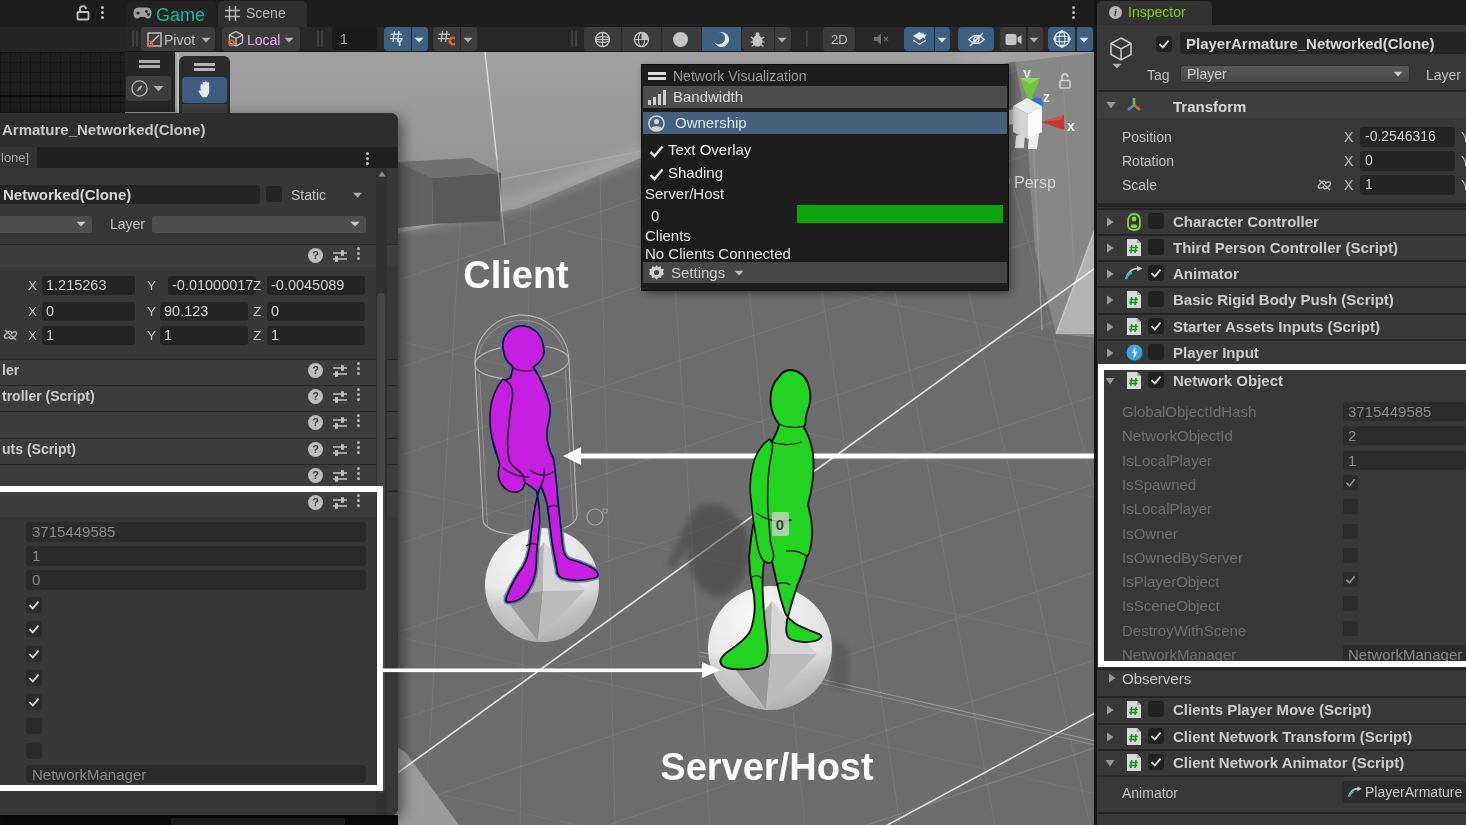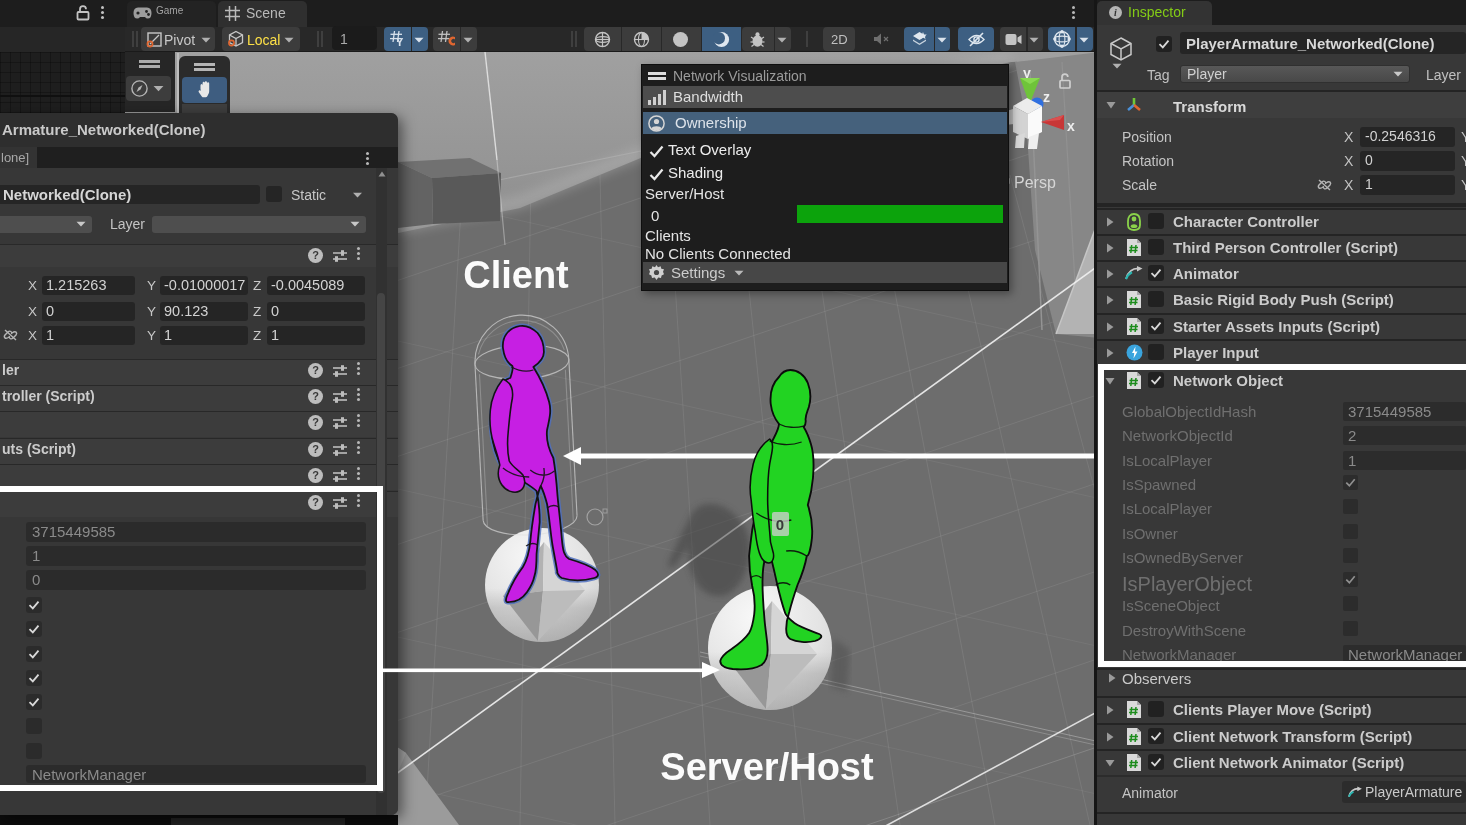--- a/index.html
+++ b/index.html
@@ -378,21 +378,21 @@
 <div style="position:absolute;left:0;top:815px;width:398px;height:10px;background:#0c0c0c"></div>
 <div style="position:absolute;left:171px;top:818px;width:174px;height:7px;background:#222222"></div>
 <div style="position:absolute;left:125px;top:0;width:975px;height:27px;background:#1d1d1d"></div>
 <div style="position:absolute;left:127px;top:1px;width:89px;height:26px;background:#232323;border-radius:5px 5px 0 0"></div>
 <svg style="position:absolute;left:133px;top:7px" width="19" height="12" viewBox="0 0 19 12">
   <path d="M5 0.5 L14 0.5 Q18.5 0.8 18.5 6 Q18.5 11.5 14.8 11.5 Q13 11.5 12 10 L7 10 Q6 11.5 4.2 11.5 Q0.5 11.5 0.5 6 Q0.5 0.8 5 0.5 Z" fill="#9d9d9d"></path>
   <circle cx="5" cy="6" r="1.6" fill="#232323"></circle>
       <circle cx="13.5" cy="4.5" r="1.4" fill="#232323"></circle>
       <circle cx="15.5" cy="7.5" r="1.4" fill="#232323"></circle>
     </svg>
-<div style="position:absolute;left:156px;top:5px;font-size:10px;color:#a3a3a3">Game</div>
+<div style="position:absolute;left:156px;top:5px;font-size:18px;color:#14b8a6">Game</div>
 <div style="position:absolute;left:218px;top:1px;width:89px;height:26px;background:#2f2f2f;border-radius:5px 5px 0 0"></div>
 <svg style="position:absolute;left:225px;top:6px" width="15" height="15" viewBox="0 0 15 15">
   <g stroke="#b9b9b9" stroke-width="1.5">
         <line x1="4.5" y1="0" x2="4.5" y2="15"></line>
         <line x1="10.5" y1="0" x2="10.5" y2="15"></line>
   <line x1="0" y1="4.5" x2="15" y2="4.5"></line>
         <line x1="0" y1="10.5" x2="15" y2="10.5"></line>
       </g>
     </svg>
 <div style="position:absolute;left:246px;top:5px;font-size:14px;color:#b9b9b9">Scene</div>
@@ -410,21 +410,21 @@
       <path d="M0.5 0.8 L9.5 0.8 L5 5.6 Z" fill="#b0b0b0"></path>
     </svg>
 <div style="position:absolute;left:222px;top:27px;width:78px;height:24px;background:#3c3c3c;border-radius:4px"></div>
 <svg style="position:absolute;left:227px;top:30px" width="18" height="18" viewBox="0 0 18 18">
   <g fill="none" stroke="#c8c8c8" stroke-width="1.3">
   <path d="M9 1.5 L15.5 5 L15.5 12.5 L9 16 L2.5 12.5 L2.5 5 Z"></path>
   <path d="M2.5 5 L9 8.5 L15.5 5 M9 8.5 L9 16"></path>
       </g>
   <circle cx="4.5" cy="13" r="2.6" fill="none" stroke="#e06630" stroke-width="1.6"></circle>
     </svg>
-<div style="position:absolute;left:247px;top:32px;font-size:14px;color:#fde047">Local</div>
+<div style="position:absolute;left:247px;top:32px;font-size:14px;color:#f0abfc">Local</div>
 <svg style="position:absolute;left:284px;top:37px" width="10" height="6" viewBox="0 0 10 6">
       <path d="M0.5 0.8 L9.5 0.8 L5 5.6 Z" fill="#b0b0b0"></path>
     </svg>
 <div style="position:absolute;left:317px;top:31px;width:2px;height:16px;background:#3f3f3f;box-shadow:4px 0 0 #3f3f3f"></div>
 <div style="position:absolute;left:332px;top:26px;width:45px;height:24px;background:#1b1b1b;border-radius:4px"></div>
 <div style="position:absolute;left:340px;top:31px;font-size:14px;color:#aaaaaa">1</div>
 <div style="position:absolute;left:384px;top:27px;width:27px;height:24px;background:#3d5f82;border-radius:4px 0 0 4px"></div>
 <svg style="position:absolute;left:389px;top:30px" width="14" height="13" viewBox="0 0 13 13">
       <g stroke="#d9e2ec" stroke-width="1.3" fill="none">
         <line x1="5" y1="1" x2="3.5" y2="12"></line>
@@ -571,21 +571,21 @@
 <svg style="position:absolute;left:332px;top:136px" width="16" height="14" viewBox="0 0 16 14">
       <line x1="1" y1="4" x2="15" y2="4" stroke="#bdbdbd" stroke-width="1.6"></line>
       <line x1="1" y1="10" x2="15" y2="10" stroke="#bdbdbd" stroke-width="1.6"></line>
       <rect x="9" y="1.2" width="3" height="5.6" fill="#bdbdbd"></rect>
       <rect x="3" y="7.2" width="3" height="5.6" fill="#bdbdbd"></rect>
     </svg>
 <div style="position:absolute;left:357px;top:134px;width:3px;height:3px;background:#b8b8b8;border-radius:50%;box-shadow:0 5px 0 #b8b8b8,0 10px 0 #b8b8b8"></div>
 <div style="position:absolute;left:28px;top:165px;font-size:13.5px;color:#c8c8c8">X</div>
       <div style="position:absolute;left:42px;top:163px;width:93px;height:19px;background:#252525;border-radius:3px;font-size:14.5px;color:#d2d2d2;padding:1px 0 0 4px;box-sizing:border-box;overflow:hidden">1.215263</div>
       <div style="position:absolute;left:147px;top:165px;font-size:13.5px;color:#c8c8c8">Y</div>
-      <div style="position:absolute;left:160px;top:163px;width:88px;height:19px;background:#252525;border-radius:3px;font-size:14.5px;color:#d2d2d2;padding:1px 8px 0 4px;box-sizing:border-box;overflow:hidden">-0.01000017</div>
+      <div style="position:absolute;left:168px;top:163px;width:88px;height:19px;background:#252525;border-radius:3px;font-size:14.5px;color:#d2d2d2;padding:1px 8px 0 4px;box-sizing:border-box;overflow:hidden">-0.01000017</div>
       <div style="position:absolute;left:253px;top:165px;font-size:13.5px;color:#c8c8c8">Z</div>
       <div style="position:absolute;left:267px;top:163px;width:98px;height:19px;background:#252525;border-radius:3px;font-size:14.5px;color:#d2d2d2;padding:1px 0 0 4px;box-sizing:border-box;overflow:hidden">-0.0045089</div>
 <div style="position:absolute;left:28px;top:191px;font-size:13.5px;color:#c8c8c8">X</div>
       <div style="position:absolute;left:42px;top:189px;width:93px;height:19px;background:#252525;border-radius:3px;font-size:14.5px;color:#d2d2d2;padding:1px 0 0 4px;box-sizing:border-box;overflow:hidden">0</div>
       <div style="position:absolute;left:147px;top:191px;font-size:13.5px;color:#c8c8c8">Y</div>
       <div style="position:absolute;left:160px;top:189px;width:88px;height:19px;background:#252525;border-radius:3px;font-size:14.5px;color:#d2d2d2;padding:1px 0 0 4px;box-sizing:border-box;overflow:hidden">90.123</div>
       <div style="position:absolute;left:253px;top:191px;font-size:13.5px;color:#c8c8c8">Z</div>
       <div style="position:absolute;left:267px;top:189px;width:98px;height:19px;background:#252525;border-radius:3px;font-size:14.5px;color:#d2d2d2;padding:1px 0 0 4px;box-sizing:border-box;overflow:hidden">0</div>
 <div style="position:absolute;left:28px;top:215px;font-size:13.5px;color:#c8c8c8">X</div>
       <div style="position:absolute;left:42px;top:213px;width:93px;height:19px;background:#252525;border-radius:3px;font-size:14.5px;color:#d2d2d2;padding:1px 0 0 4px;box-sizing:border-box;overflow:hidden">1</div>
@@ -875,21 +875,21 @@
       <svg width="15" height="15" viewBox="0 0 16 16" style="position:absolute;left:0;top:0">
         <path d="M3.5 8.2 L6.8 11.4 L12.5 4.6" stroke="#8f8f8f" stroke-width="1.8" fill="none"></path>
       </svg>
     </div>
 <div style="position:absolute;left:1122px;top:500.2px;font-size:15px;color:#6f6f6f">IsLocalPlayer</div>
 <div style="position:absolute;left:1343px;top:499.2px;width:15px;height:15px;background:#2c2c2c;border-radius:2px"></div>
 <div style="position:absolute;left:1122px;top:524.5px;font-size:15px;color:#6f6f6f">IsOwner</div>
 <div style="position:absolute;left:1343px;top:523.5px;width:15px;height:15px;background:#2c2c2c;border-radius:2px"></div>
 <div style="position:absolute;left:1122px;top:548.8px;font-size:15px;color:#6f6f6f">IsOwnedByServer</div>
 <div style="position:absolute;left:1343px;top:547.8px;width:15px;height:15px;background:#2c2c2c;border-radius:2px"></div>
-<div style="position:absolute;left:1122px;top:573.1px;font-size:20px;color:#6f6f6f">IsPlayerObject</div>
+<div style="position:absolute;left:1122px;top:573.1px;font-size:15px;color:#6f6f6f">IsPlayerObject</div>
 <div style="position:absolute;left:1343px;top:572.1px;width:15px;height:15px;background:#2c2c2c;border-radius:2px">
       <svg width="15" height="15" viewBox="0 0 16 16" style="position:absolute;left:0;top:0">
         <path d="M3.5 8.2 L6.8 11.4 L12.5 4.6" stroke="#8f8f8f" stroke-width="1.8" fill="none"></path>
       </svg>
     </div>
 <div style="position:absolute;left:1122px;top:597.4px;font-size:15px;color:#6f6f6f">IsSceneObject</div>
 <div style="position:absolute;left:1343px;top:596.4px;width:15px;height:15px;background:#2c2c2c;border-radius:2px"></div>
 <div style="position:absolute;left:1122px;top:621.7px;font-size:15px;color:#6f6f6f">DestroyWithScene</div>
 <div style="position:absolute;left:1343px;top:620.7px;width:15px;height:15px;background:#2c2c2c;border-radius:2px"></div>
 <div style="position:absolute;left:1122px;top:646.0px;font-size:15px;color:#6f6f6f">NetworkManager</div>

